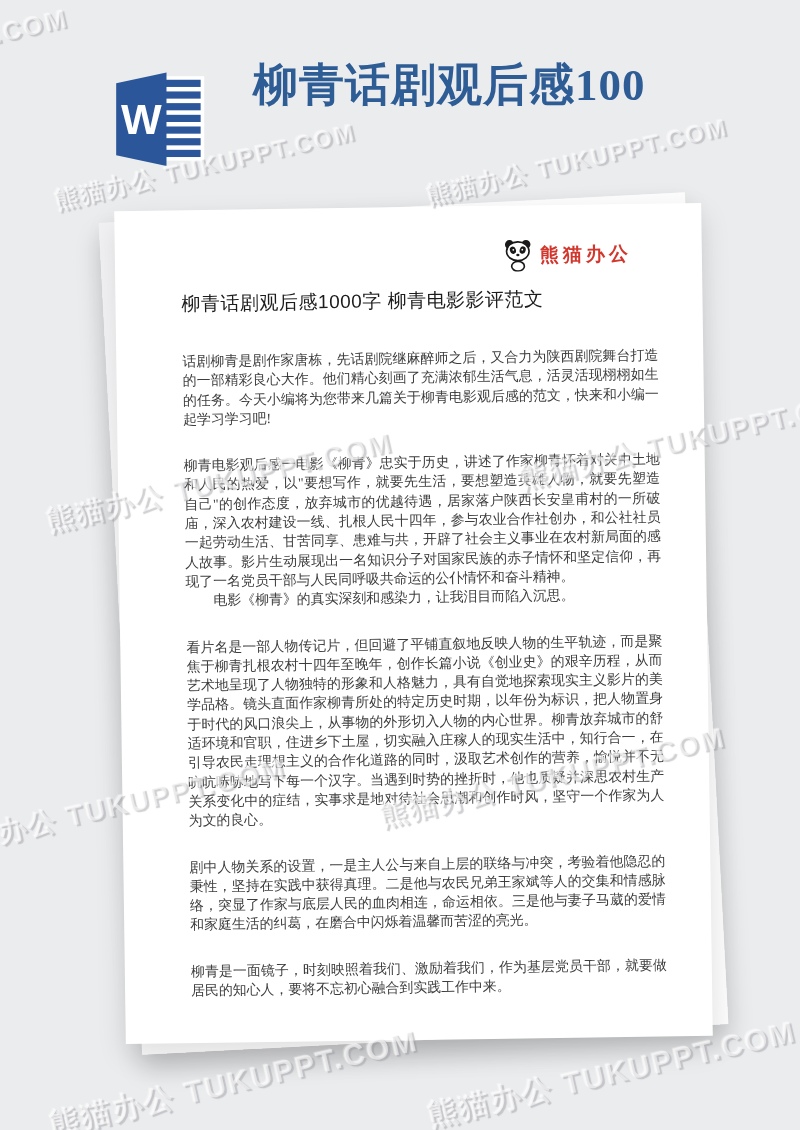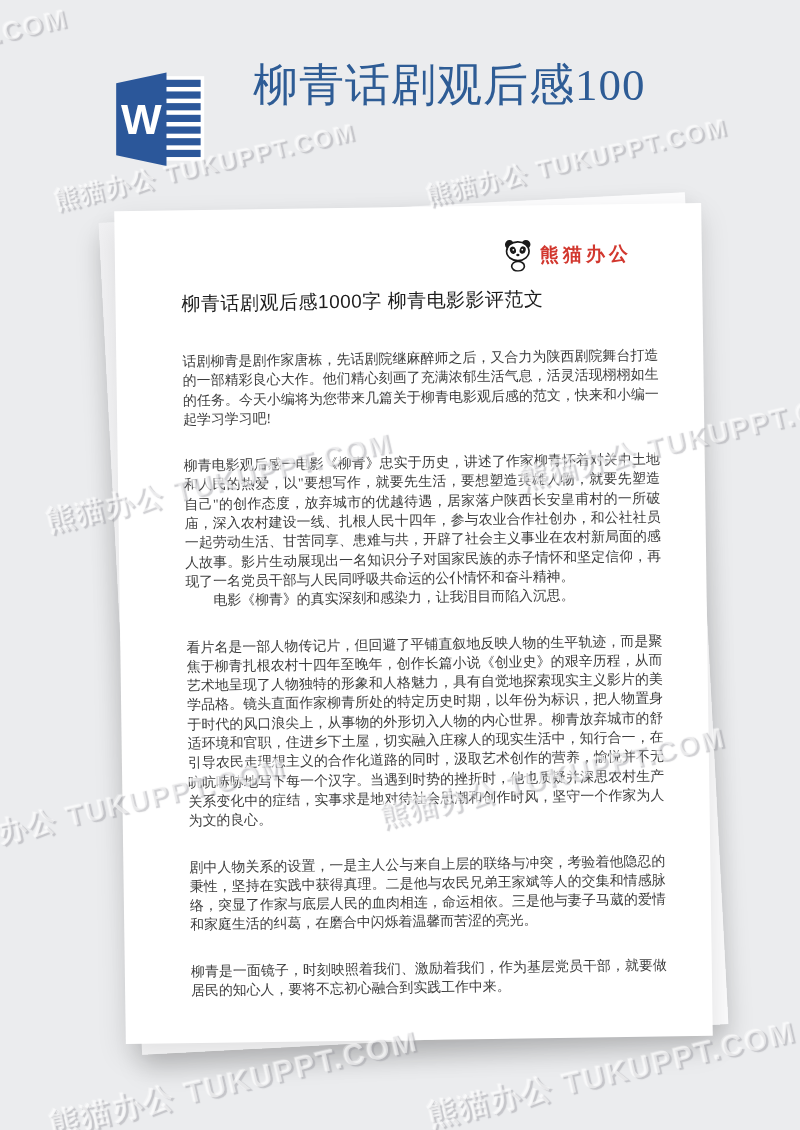--- a/index.html
+++ b/index.html
@@ -18,21 +18,21 @@
     overflow:hidden;
     font-family:"Liberation Sans","DejaVu Sans",sans-serif;
   }
 
   
   .header{position:absolute;left:0;top:0;width:800px;height:200px;z-index:2;}
   .word-icon{position:absolute;left:100px;top:60px;width:115px;height:115px;}
   .page-title{
     position:absolute;left:253px;top:58px;width:460px;
     font-family:"Liberation Serif","DejaVu Serif",serif;
-    font-weight:normal;font-size:45px;line-height:54px;
+    font-weight:bold;font-size:45px;line-height:54px;
     color:var(--title_blue,#2e5c95);
     letter-spacing:1px;
   }
 
   
   .sheet{position:absolute;left:120px;top:207px;width:587px;height:833px;}
   .sheet-back{
     transform:rotate(-3deg);
     background:linear-gradient(100deg,#f2f2f4 0%,#fdfdfe 10%,#fdfdfe 100%);
     box-shadow:0 14px 26px rgba(0,0,0,0.18);

